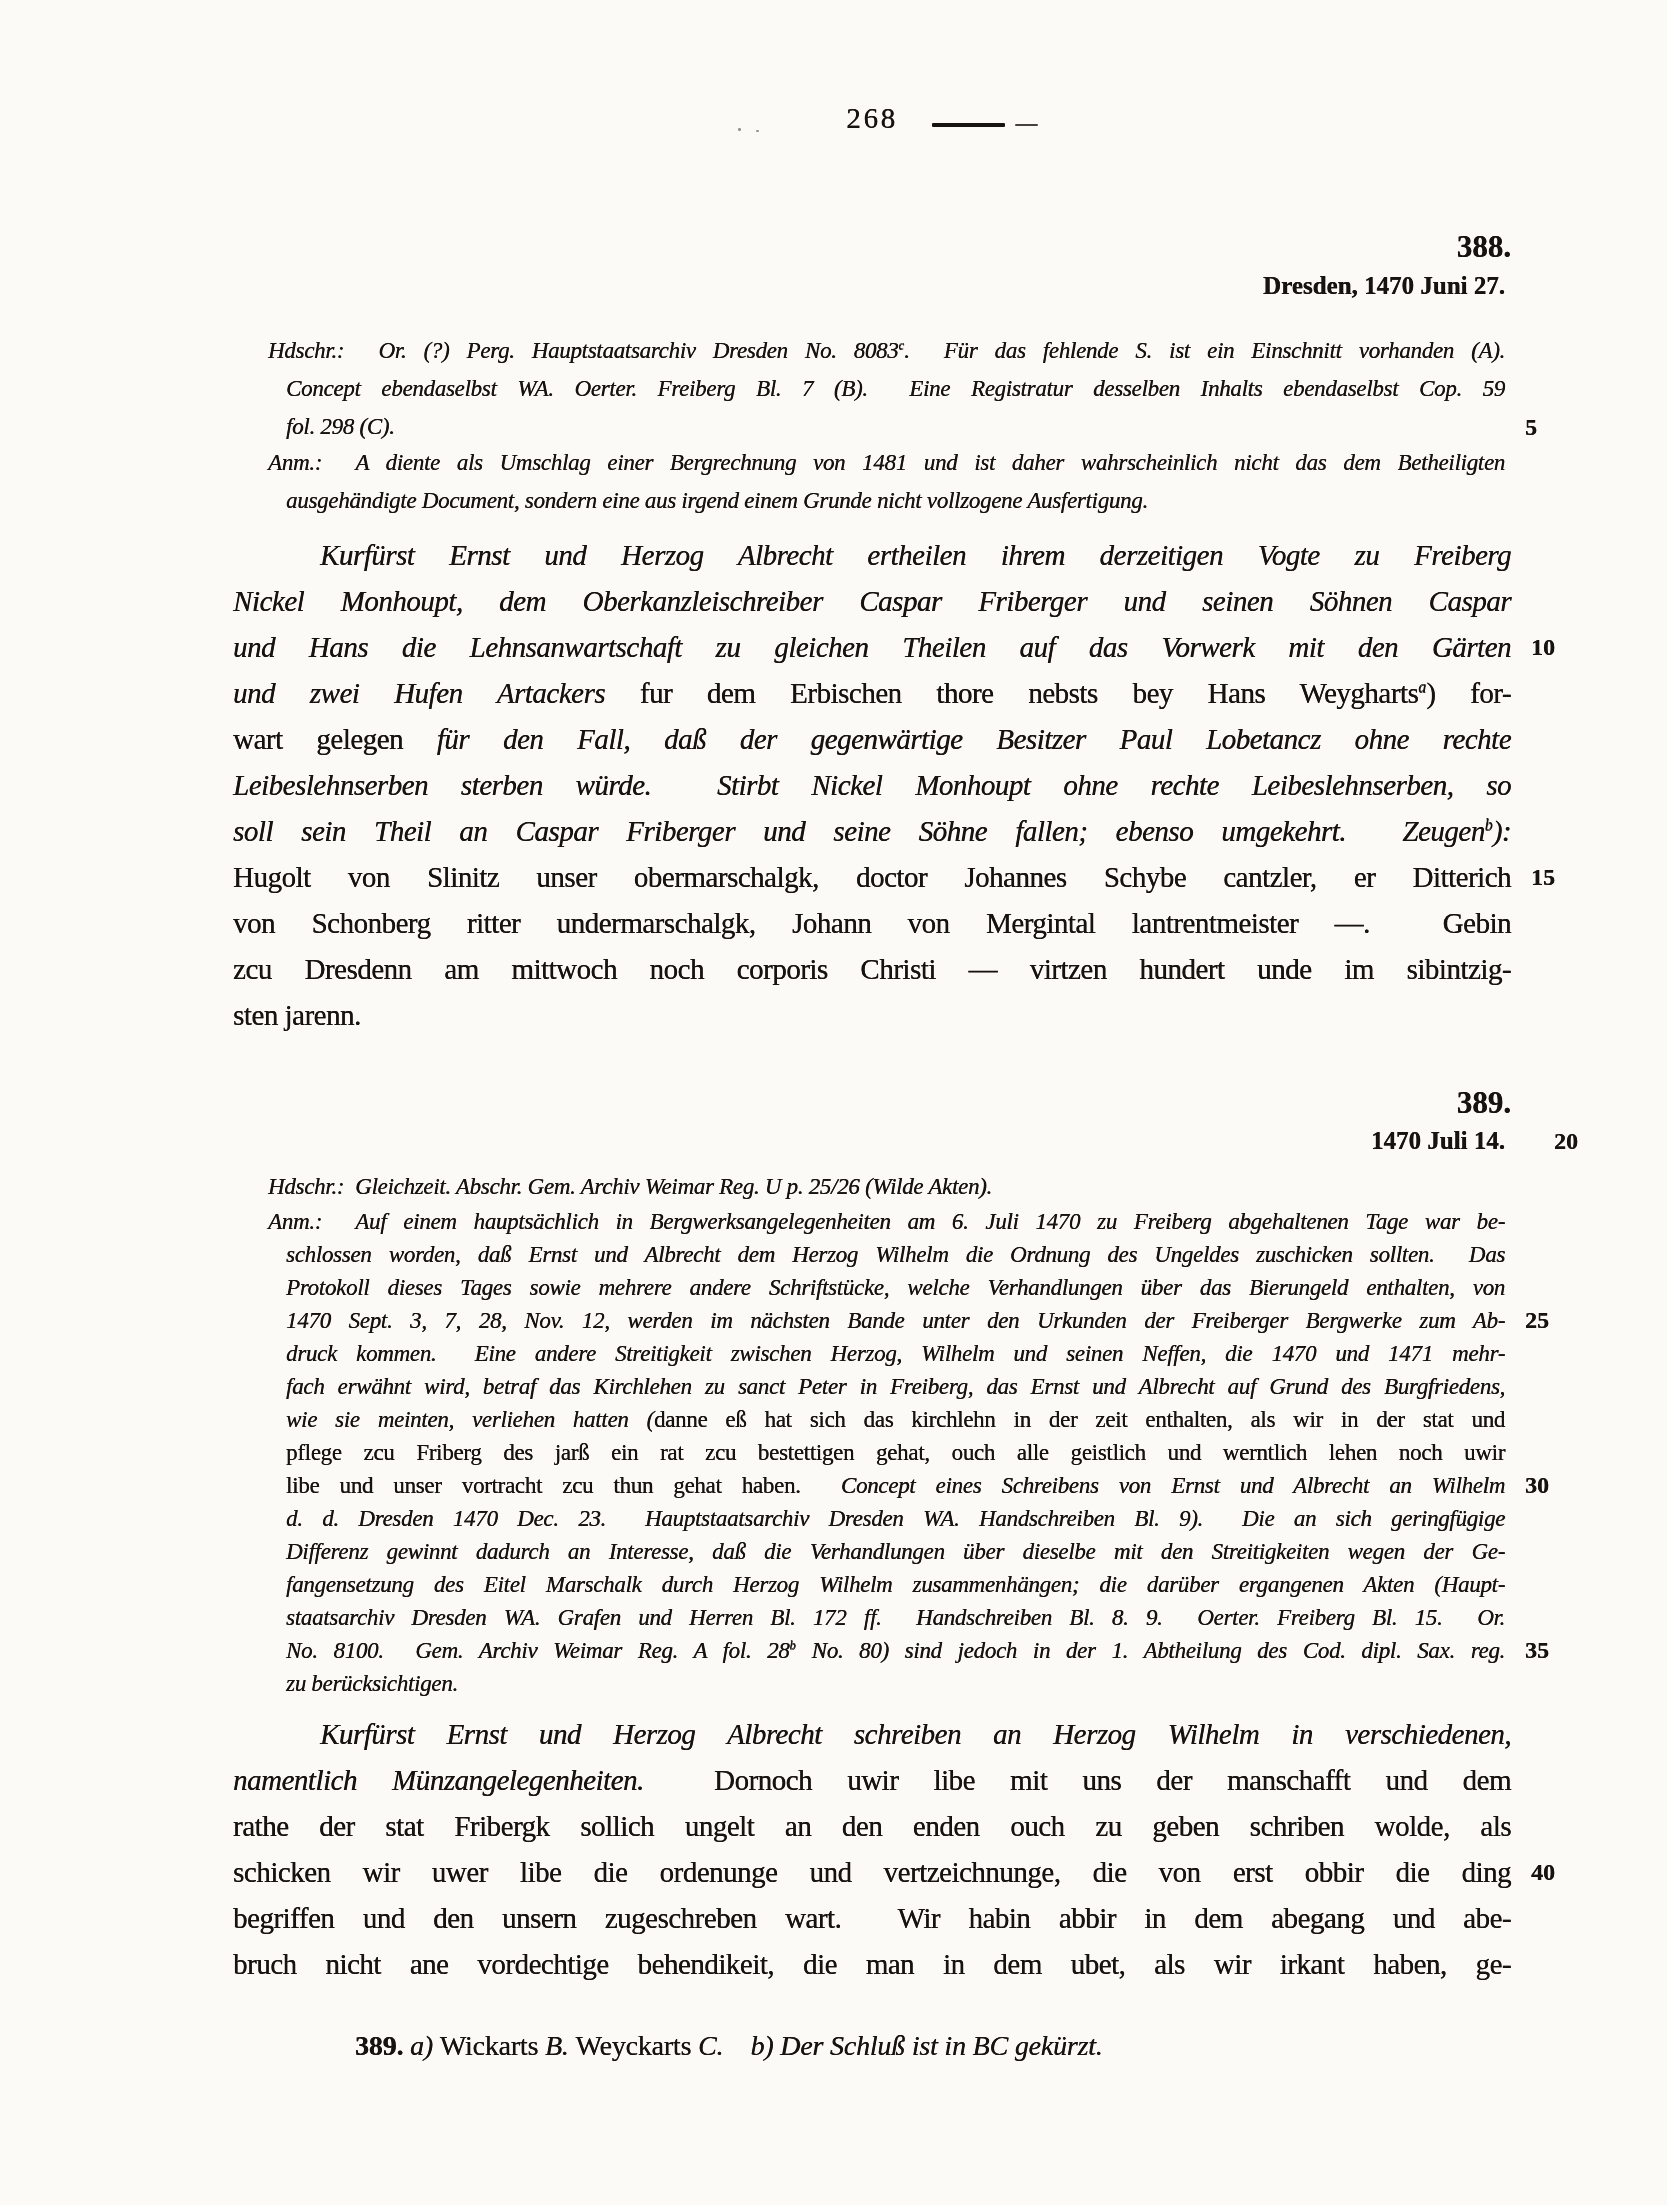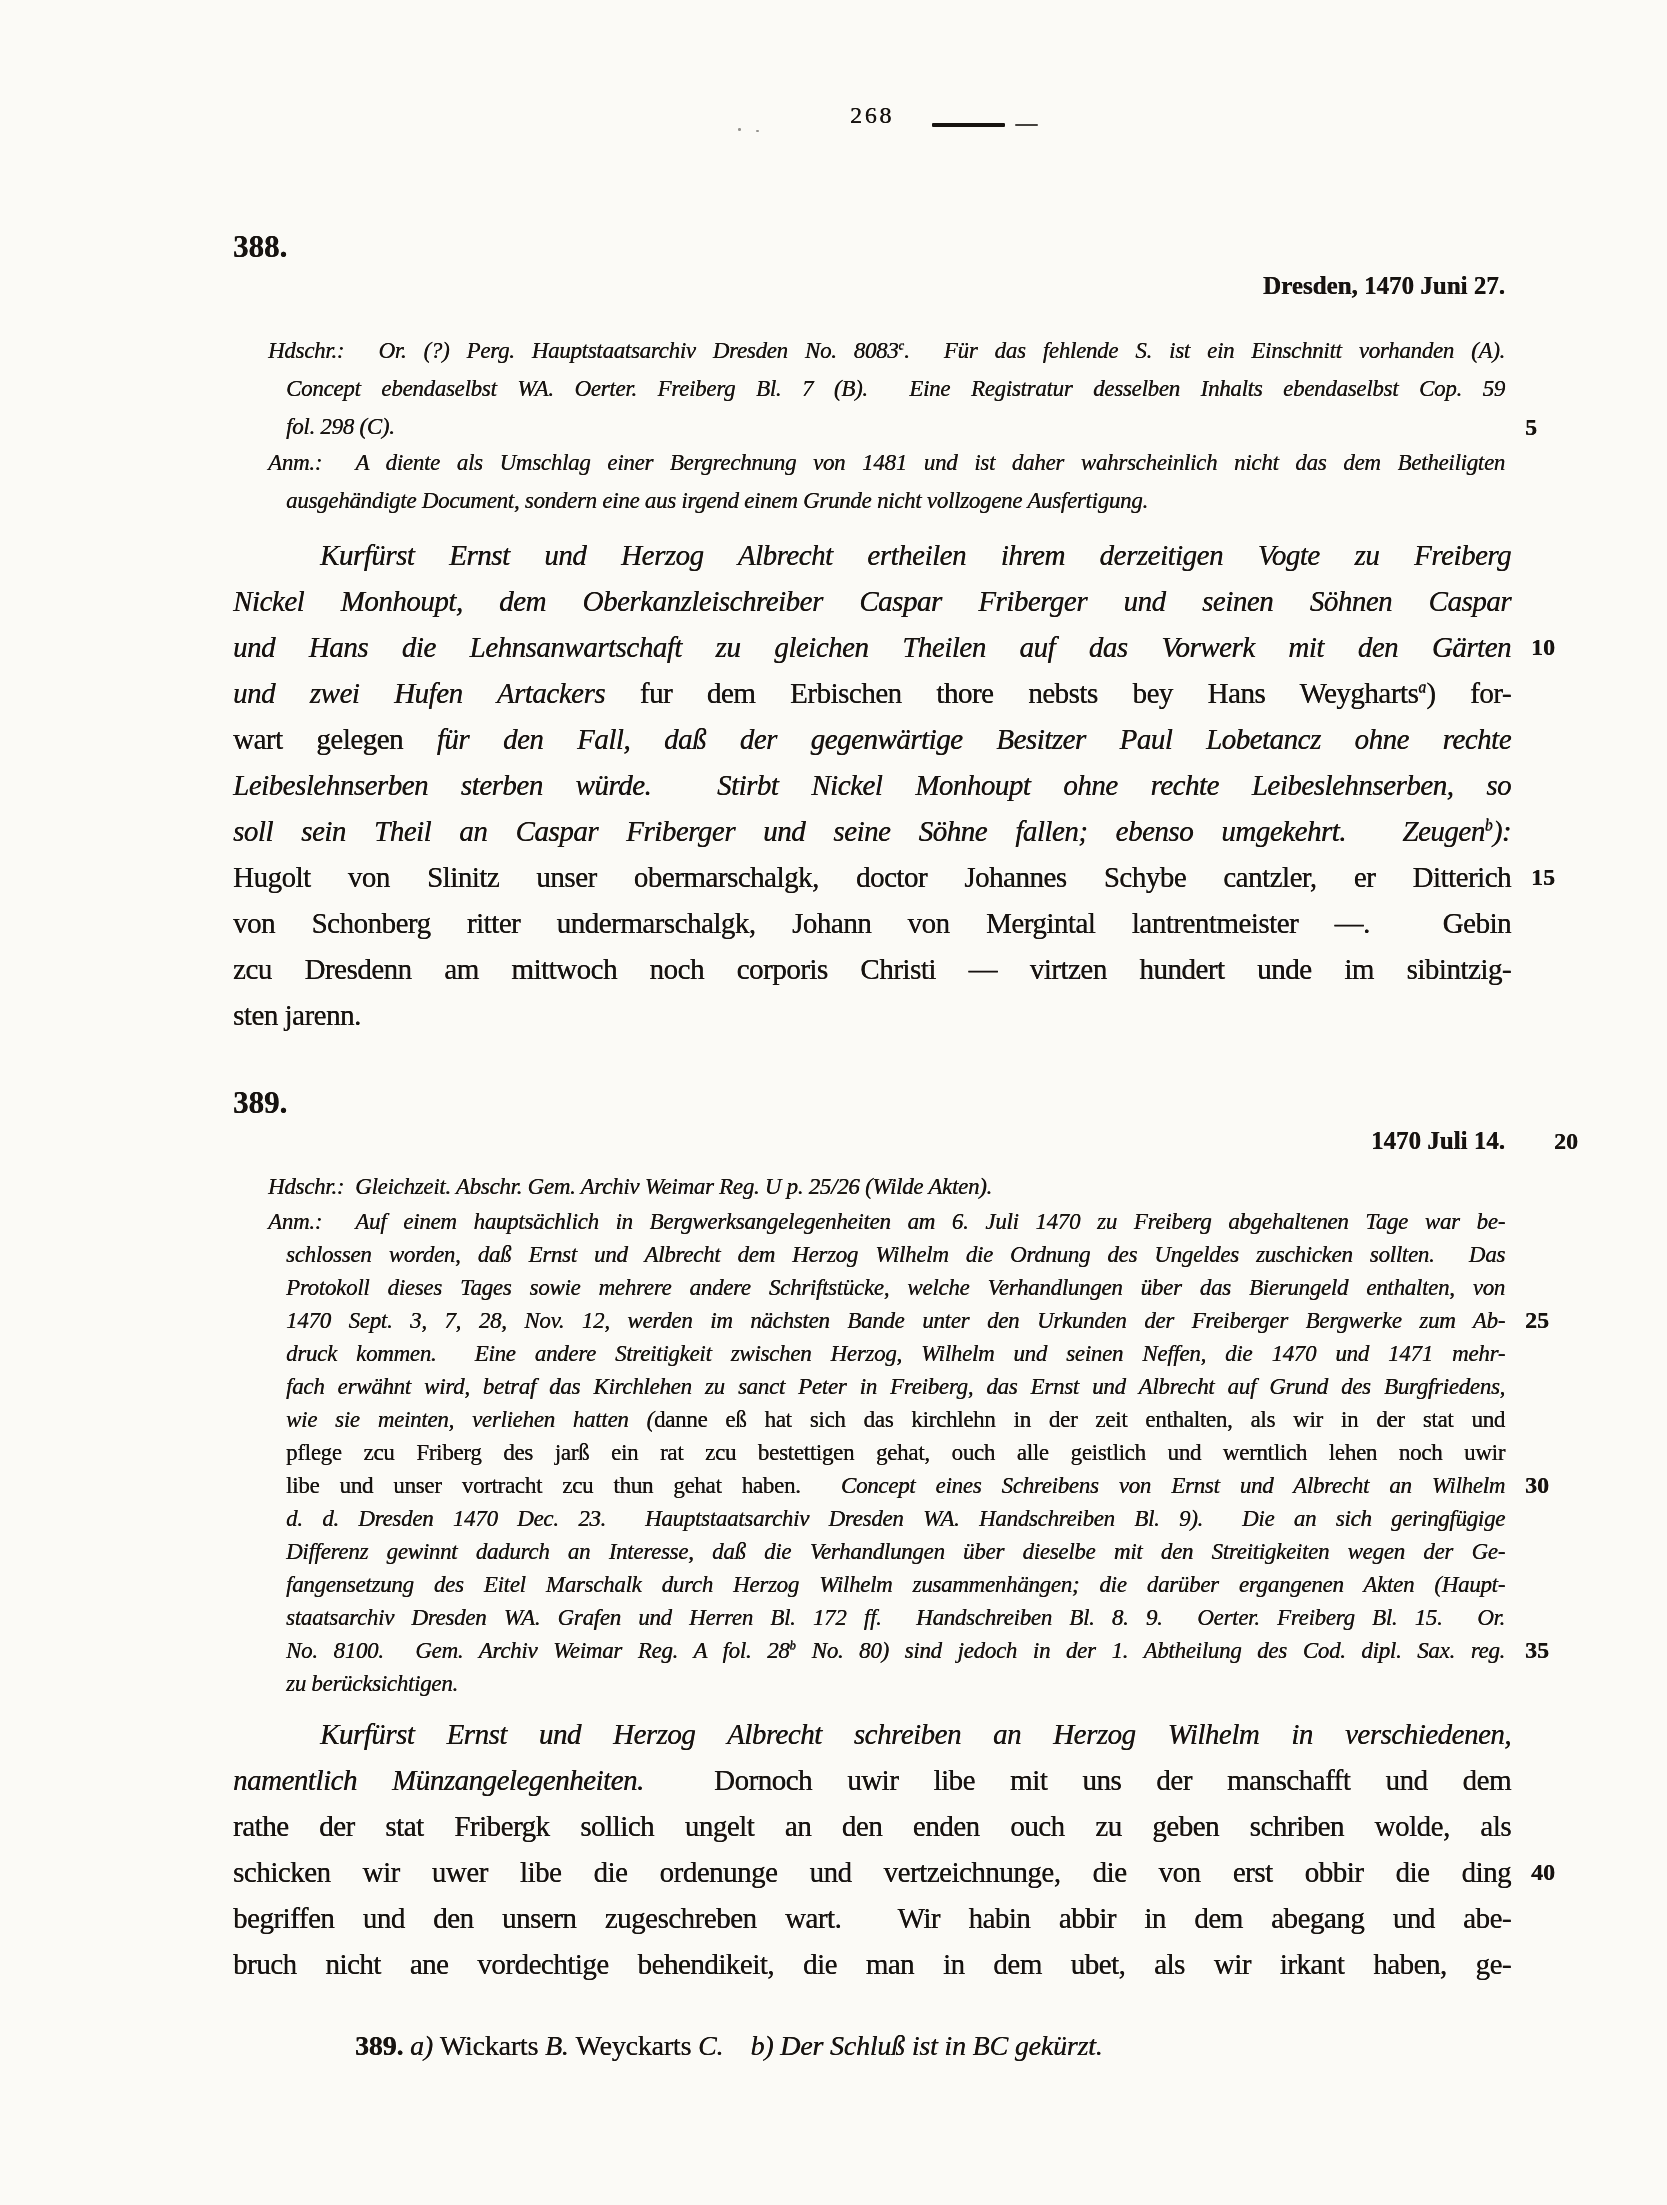--- a/index.html
+++ b/index.html
@@ -45,30 +45,30 @@
   sup{font-size:55%;line-height:0;vertical-align:super;letter-spacing:0;}
 
   .lineno{
     position:absolute;right:-73px;top:0;width:53px;
     text-align:right;font-style:normal;font-weight:700;
     font-size:24px;letter-spacing:0;line-height:inherit;
     text-indent:0;
   }
 
   
-  .pagehead{position:absolute;left:233px;width:1278px;top:102px;height:38px;font-size:24px;}
+  .pagehead{position:absolute;left:233px;width:1278px;top:102px;height:38px;font-size:29px;}
   .pnum{display:block;text-align:center;letter-spacing:2.7px;}
   .rule{position:absolute;background:var(--ink);border-radius:1.1px;}
   .rule-long{left:699px;top:21px;width:73px;height:3.8px;}
   .rule-short{left:782px;top:22px;width:23px;height:2.2px;opacity:.8;}
   .dot{position:absolute;background:var(--ink);opacity:.45;border-radius:50%;width:2.7px;height:2.7px;}
   .d1{left:505px;top:26px;}
   .d2{left:523px;top:27.5px;}
 
-  .eno{text-align:left;font-size:31px;font-weight:700;line-height:34px;}
+  .eno{text-align:right;font-size:31px;font-weight:700;line-height:34px;}
   .dateline{text-align:right;font-size:25px;font-weight:700;line-height:30px;position:absolute;left:227px;width:1278px;}
 </style>
 </head>
 <body>
 
 <div class="page">
 
   <div class="pagehead">
     <span class="pnum">268</span>
     <span class="rule rule-long"></span>

